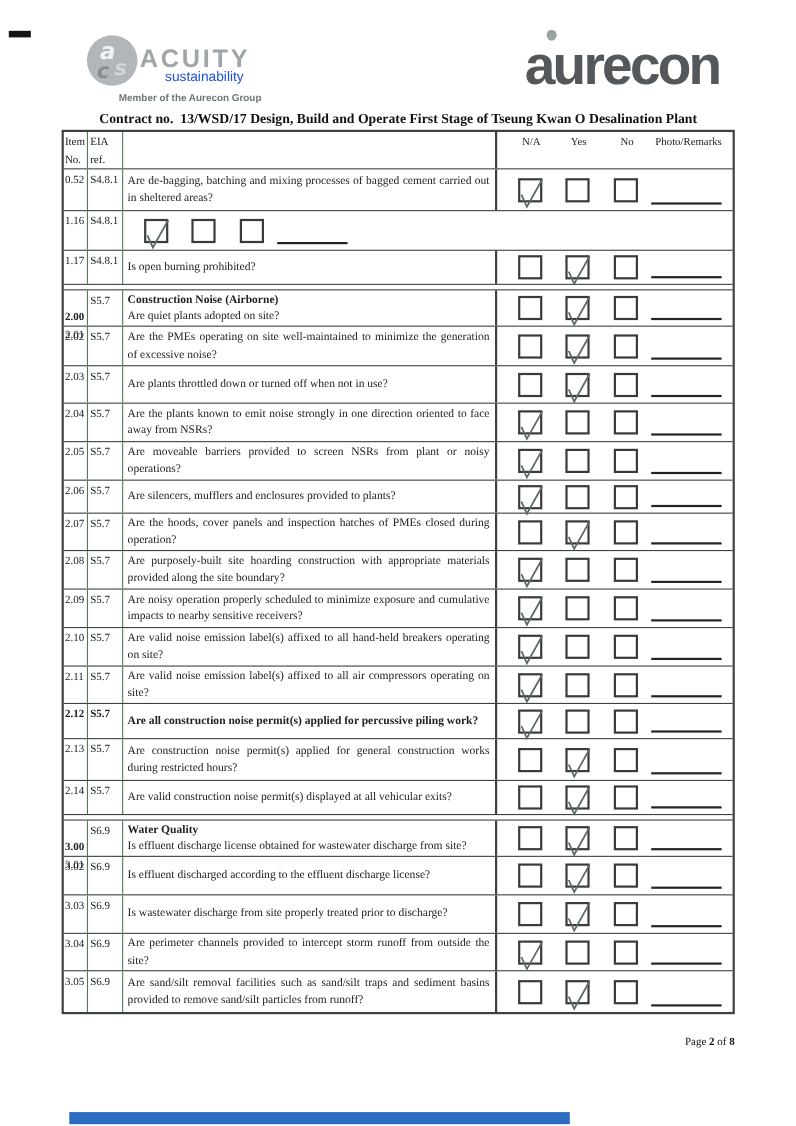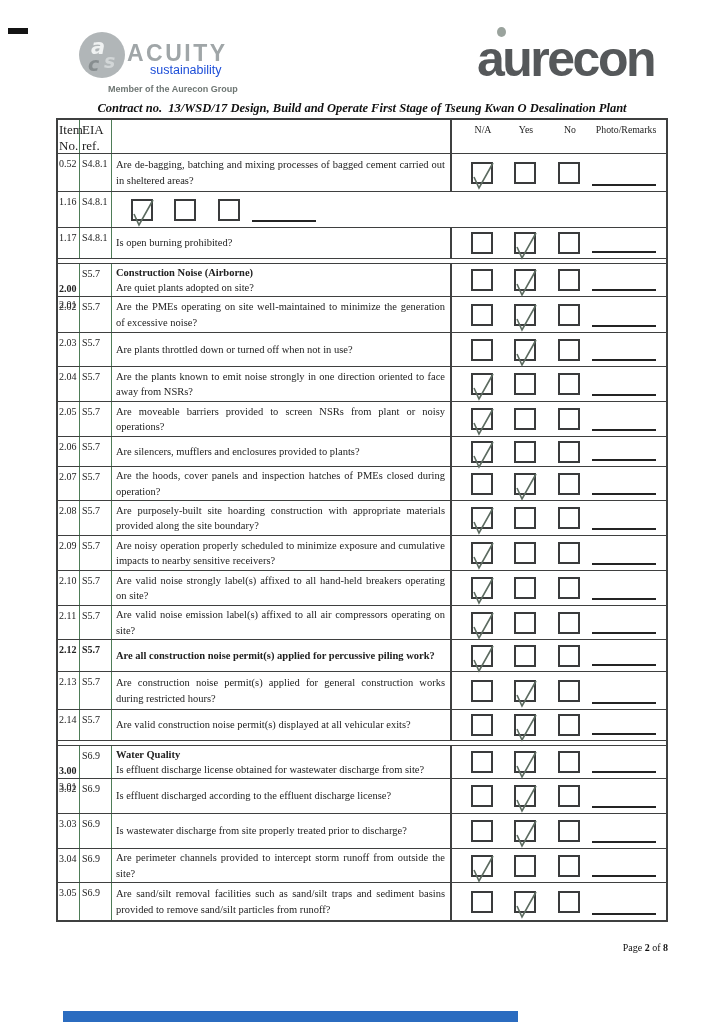--- a/index.html
+++ b/index.html
@@ -17,41 +17,41 @@
   .acuity-member{position:absolute;left:30px;top:54px;font-family:"Liberation Sans",sans-serif;
                  font-size:9px;font-weight:bold;color:#6e7673;}
   .aurecon{position:absolute;left:477px;top:34px;width:195px;height:56px;}
   .aurecon-word{position:absolute;left:0;top:-4px;font-family:"Liberation Sans",sans-serif;
                 font-size:50px;font-weight:bold;letter-spacing:-2.5px;color:#55585a;}
   .aurecon-dot{position:absolute;left:20px;top:-7px;width:9px;height:10px;border-radius:50%;
                background:#9aa39d;}
 
   
   .doc-title{position:absolute;left:56px;top:101px;width:612px;text-align:center;
-             font-size:12.5px;font-weight:bold;white-space:pre;color:#111;font-style:italic;}
+             font-size:12.5px;font-weight:bold;white-space:pre;color:#111;}
 
   
   .ctable{position:absolute;left:56px;top:118px;width:612px;border:2px solid #3f4040;
           box-sizing:border-box;background:#fff;}
   .trow{display:flex;box-sizing:border-box;border-bottom:1.5px solid #3f4040;}
   .trow:last-child{border-bottom:none;}
   .trow.gap-before{margin-top:4px;border-top:1.5px solid #3f4040;}
   .cell{box-sizing:border-box;}
   .c-item{width:22px;border-right:1.5px solid #4e7c57;font-size:10px;padding:2px 0 0 1px;
           line-height:15.5px;}
   .c-ref{width:32px;border-right:1.5px solid #4e7c57;font-size:10px;padding:2px 0 0 2px;
          line-height:15.5px;}
   .c-q{width:340px;border-right:2px solid #3f4040;font-size:10.5px;line-height:15.5px;
        padding:0 5px 0 4px;display:flex;flex-direction:column;justify-content:center;}
   .q-text{text-align:justify;}
   .q-title{font-weight:bold;}
   .c-checks{flex:1;display:flex;align-items:center;position:relative;}
   .bold{font-weight:bold;margin-top:15px;}
 
-  .hdr .c-item,.hdr .c-ref{font-size:13px;}
+  .hdr .c-item,.hdr .c-ref{font-size:10px;}
   .hdr-labels{position:relative;width:100%;height:100%;font-size:9.8px;}
   .hdr-labels span{position:absolute;top:4px;text-align:center;}
   .h-na{left:19px;width:24px;}
   .h-yes{left:61px;width:26px;}
   .h-no{left:107px;width:22px;}
   .h-rem{left:134px;width:80px;}
 
   .box{box-sizing:border-box;width:22px;height:22px;border:2px solid #3a3b3c;background:#fff;
        position:relative;flex:none;}
   .b-na{margin-left:19px;} .b-yes{margin-left:21px;} .b-no{margin-left:22px;}
@@ -361,21 +361,21 @@
           </div>
         </div>
         <div class="trow" style="height: 35px;">
           <div class="cell c-item">
             <div>2.10</div>
           </div>
           <div class="cell c-ref">
             <div>S5.7</div>
           </div>
           <div class="cell c-q">
-            <div class="q-text">Are valid noise strongly label(s) affixed to all hand-held breakers operating on site?</div>
+            <div class="q-text">Are valid noise emission label(s) affixed to all hand-held breakers operating on site?</div>
           </div>
           <div class="cell c-checks">
             <div class="box b-na">
               <svg class="tick" width="26" height="26" viewBox="0 0 26 26">
                 <path d="M4 16 L9 27 L23 2"></path>
               </svg>
             </div>
             <div class="box b-yes"></div>
             <div class="box b-no"></div>
             <div class="remline"></div>

